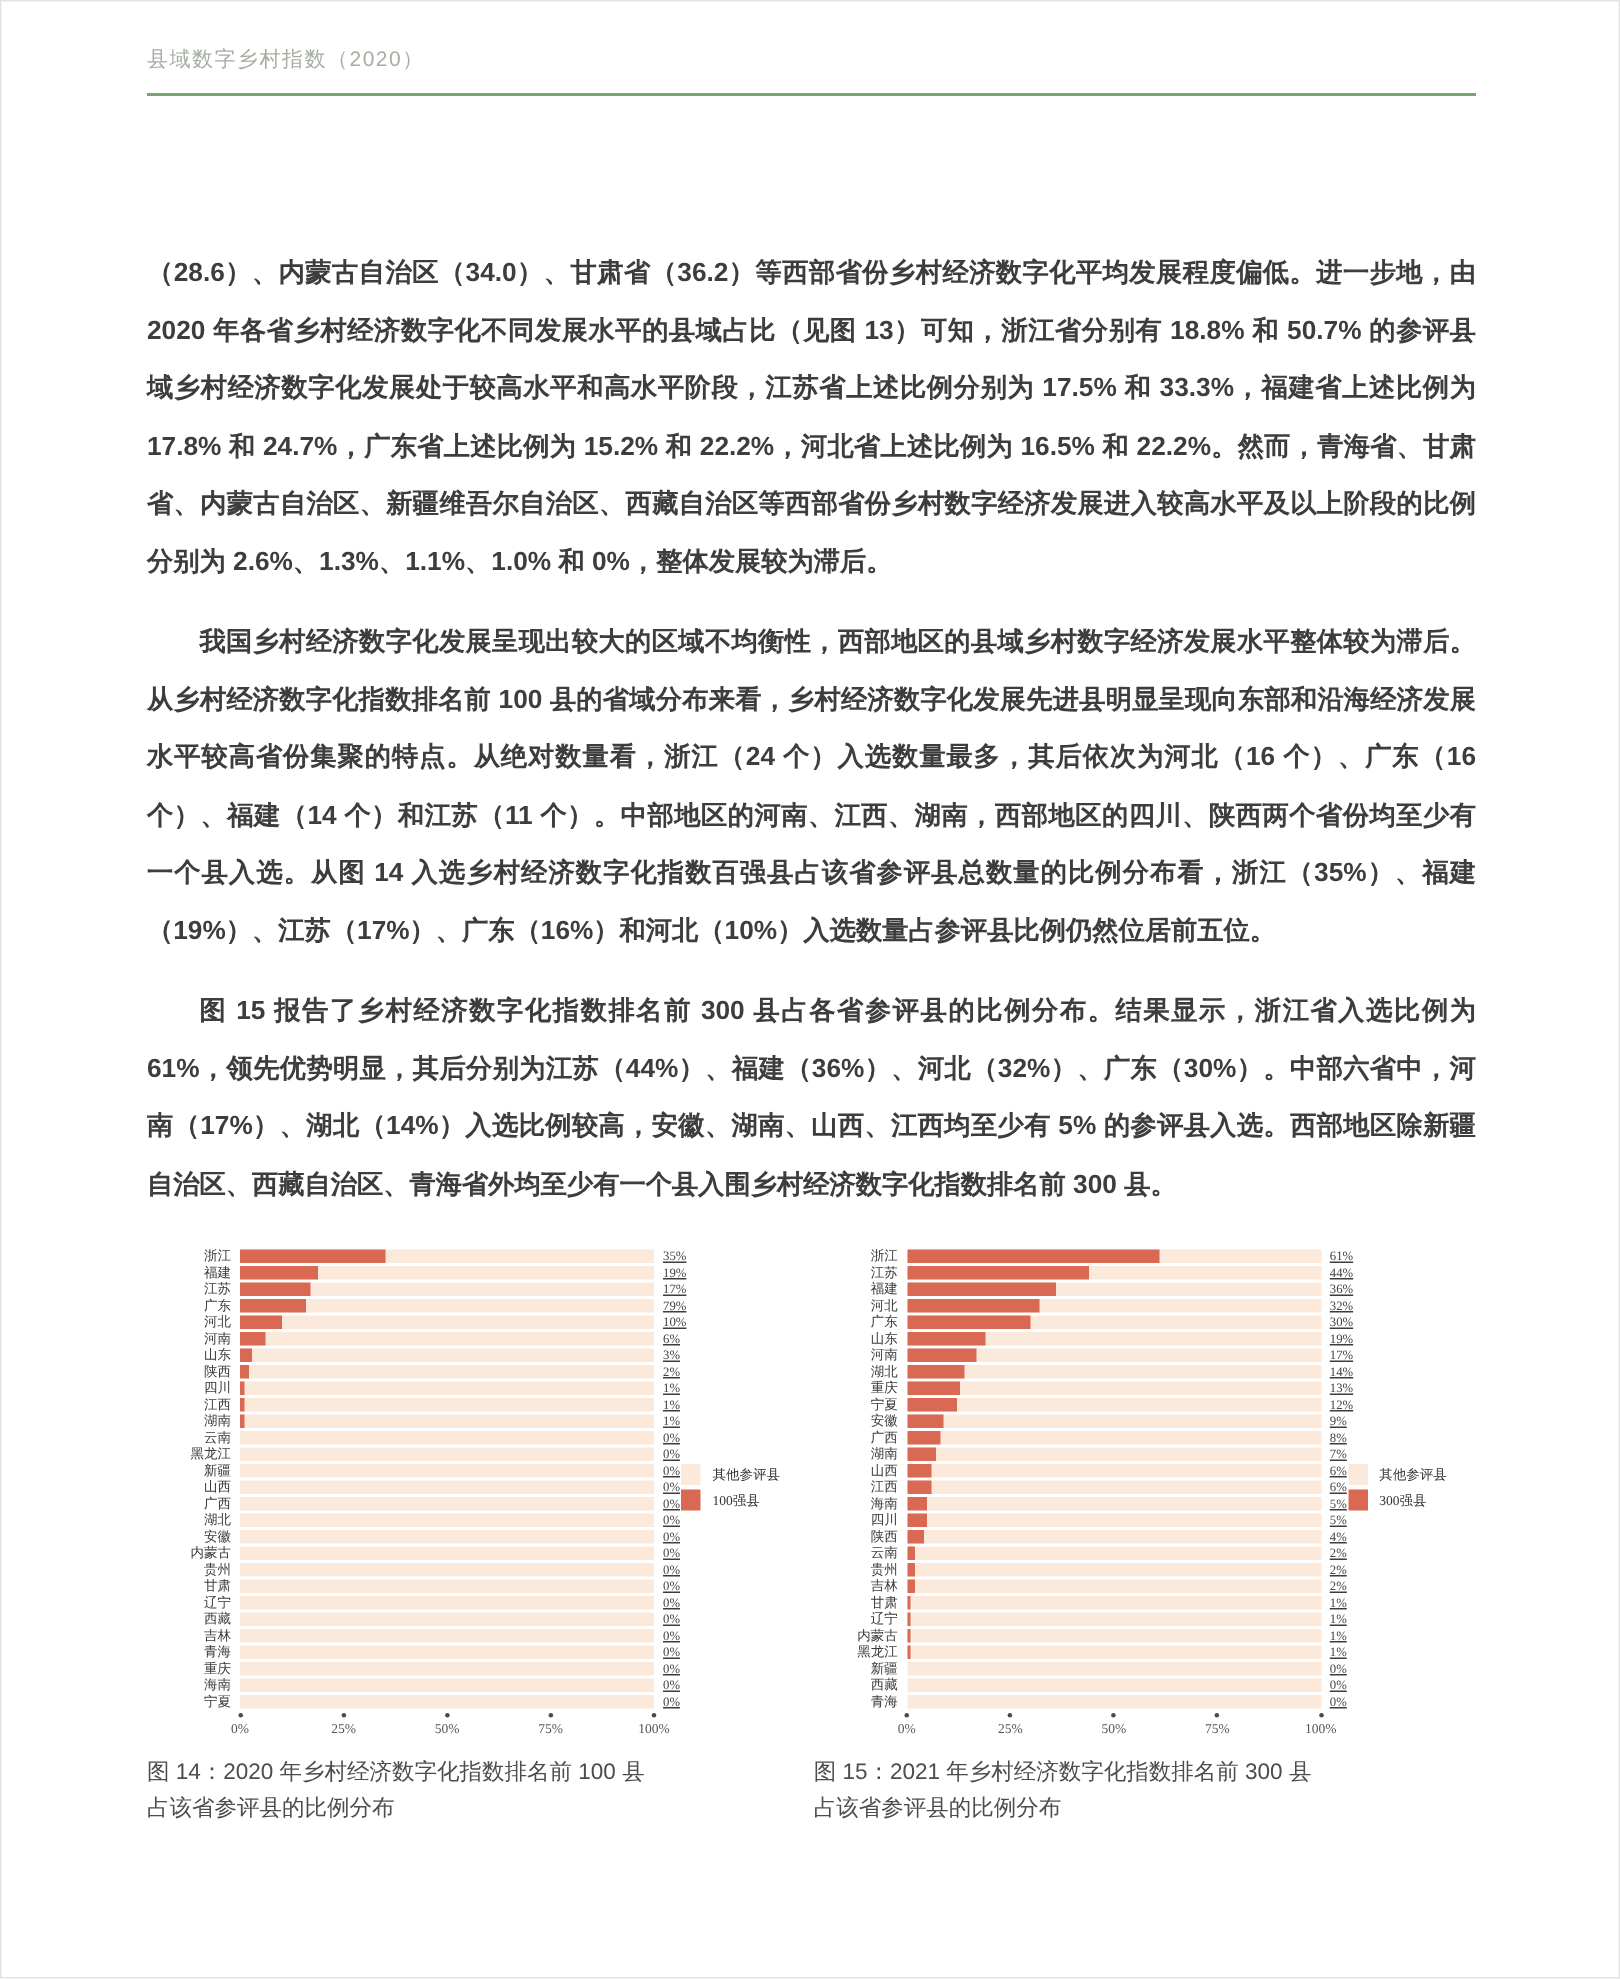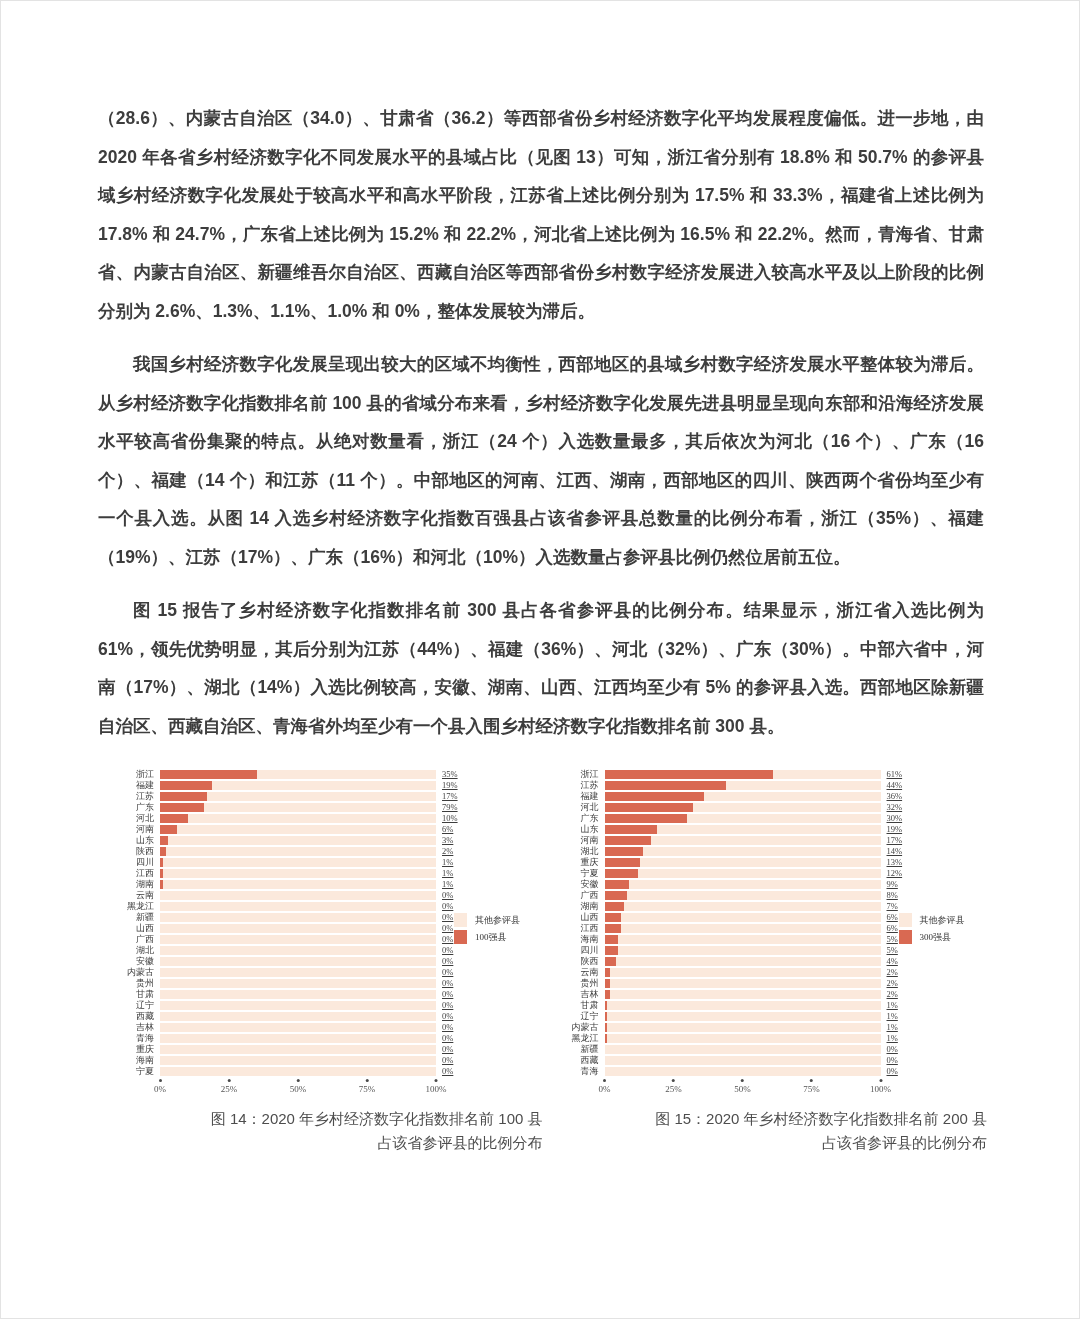--- a/index.html
+++ b/index.html
@@ -41,27 +41,31 @@
   .tick-label { font-size:9px; color:#555; font-family:"Liberation Serif", serif; white-space:nowrap; }
   .col-values { width:40px; flex:none;text-decoration:underline; }
   .row-value {
     height:11px; line-height:11px; font-size:8.5px; padding-left:6px;
     color:#444; font-family:"Liberation Serif", serif; white-space:nowrap;
   }
   .legend { position:absolute; left:356px; top:144px; }
   .legend-item { display:flex; align-items:center; margin-bottom:3px; }
   .legend-swatch { width:13px; height:14px; flex:none; margin-right:8px; }
   .legend-label { font-size:9px; color:#333; font-family:"Liberation Serif", serif; white-space:nowrap; }
-  .caption { margin-top:6px; text-align:right; font-size:15px; line-height:24px; color:#4d4d4d; }
+  .caption { margin-top:6px; text-align:left; font-size:15px; line-height:24px; color:#4d4d4d; }
 </style>
 </head>
 <body>
 
 <div class="page">
 
+  <div class="header">
+    <div class="header-title">县域数字乡村指数（2020）</div>
+    <div class="header-rule" style="background: rgb(116, 168, 106);"></div>
+  </div>
 
   <div class="main">
     <p class="para">（28.6）、内蒙古自治区（34.0）、甘肃省（36.2）等西部省份乡村经济数字化平均发展程度偏低。进一步地，由 2020 年各省乡村经济数字化不同发展水平的县域占比（见图 13）可知，浙江省分别有 18.8% 和 50.7% 的参评县域乡村经济数字化发展处于较高水平和高水平阶段，江苏省上述比例分别为 17.5% 和 33.3%，福建省上述比例为 17.8% 和 24.7%，广东省上述比例为 15.2% 和 22.2%，河北省上述比例为 16.5% 和 22.2%。然而，青海省、甘肃省、内蒙古自治区、新疆维吾尔自治区、西藏自治区等西部省份乡村数字经济发展进入较高水平及以上阶段的比例分别为 2.6%、1.3%、1.1%、1.0% 和 0%，整体发展较为滞后。</p>
     <p class="para indent">我国乡村经济数字化发展呈现出较大的区域不均衡性，西部地区的县域乡村数字经济发展水平整体较为滞后。从乡村经济数字化指数排名前 100 县的省域分布来看，乡村经济数字化发展先进县明显呈现向东部和沿海经济发展水平较高省份集聚的特点。从绝对数量看，浙江（24 个）入选数量最多，其后依次为河北（16 个）、广东（16 个）、福建（14 个）和江苏（11 个）。中部地区的河南、江西、湖南，西部地区的四川、陕西两个省份均至少有一个县入选。从图 14 入选乡村经济数字化指数百强县占该省参评县总数量的比例分布看，浙江（35%）、福建（19%）、江苏（17%）、广东（16%）和河北（10%）入选数量占参评县比例仍然位居前五位。</p>
     <p class="para indent">图 15 报告了乡村经济数字化指数排名前 300 县占各省参评县的比例分布。结果显示，浙江省入选比例为 61%，领先优势明显，其后分别为江苏（44%）、福建（36%）、河北（32%）、广东（30%）。中部六省中，河南（17%）、湖北（14%）入选比例较高，安徽、湖南、山西、江西均至少有 5% 的参评县入选。西部地区除新疆自治区、西藏自治区、青海省外均至少有一个县入围乡村经济数字化指数排名前 300 县。</p>
   </div>
 
   <div class="charts-row">
 
     <figure class="chart">
@@ -542,19 +546,19 @@
         <div class="legend-item">
           <span class="legend-swatch" style="background: rgb(251, 233, 220);"></span>
           <span class="legend-label">其他参评县</span>
         </div>
         <div class="legend-item">
           <span class="legend-swatch" style="background: rgb(217, 105, 82);"></span>
           <span class="legend-label">300强县</span>
         </div>
       </div>
       <figcaption class="caption">
-        <div>图 15：2020 年乡村经济数字化指数排名前 200 县</div>
+        <div>图 15：2021 年乡村经济数字化指数排名前 300 县</div>
         <div>占该省参评县的比例分布</div>
       </figcaption>
     </figure>
 
   </div>
 </div>
 
 </body></html>

